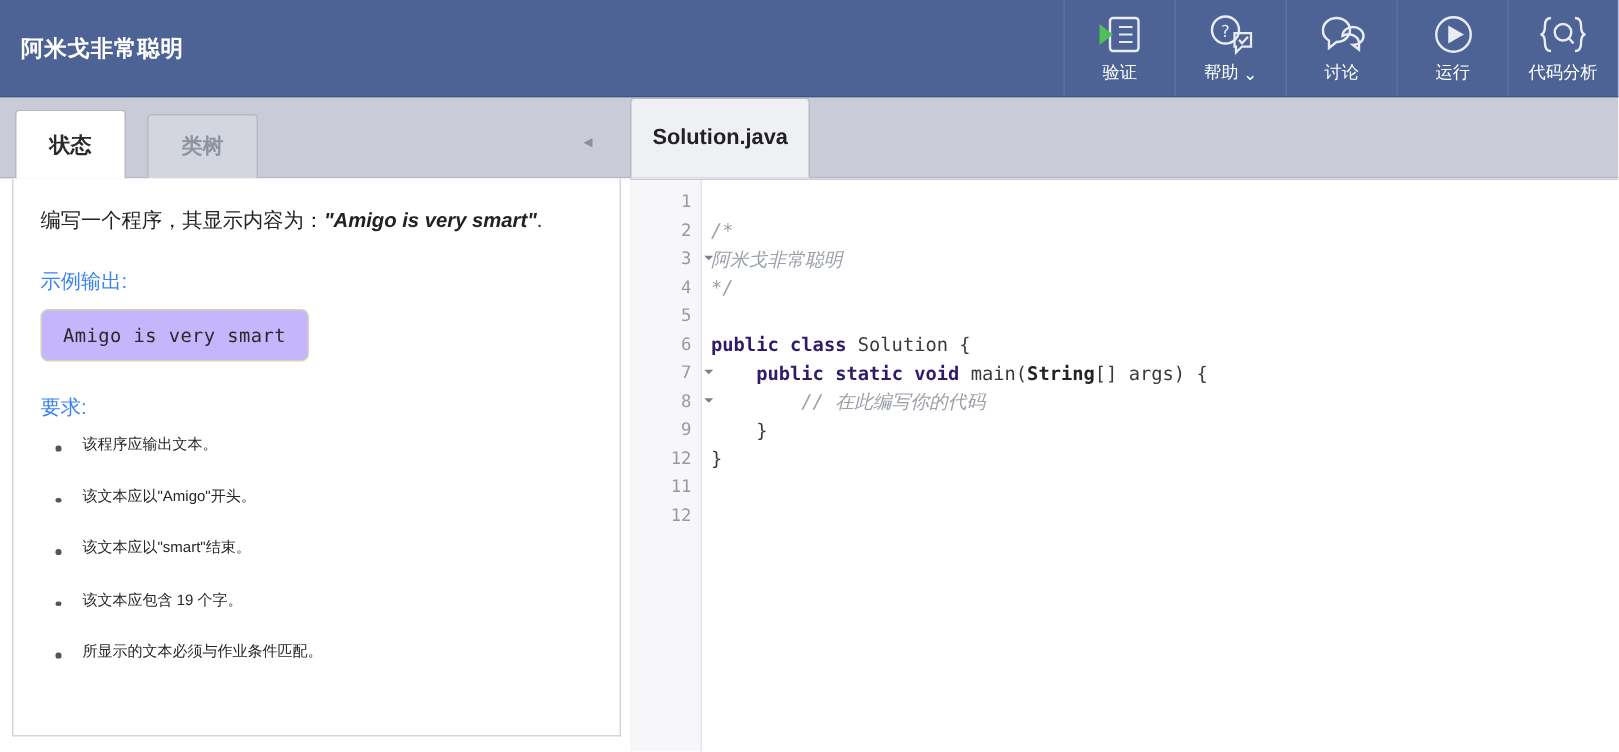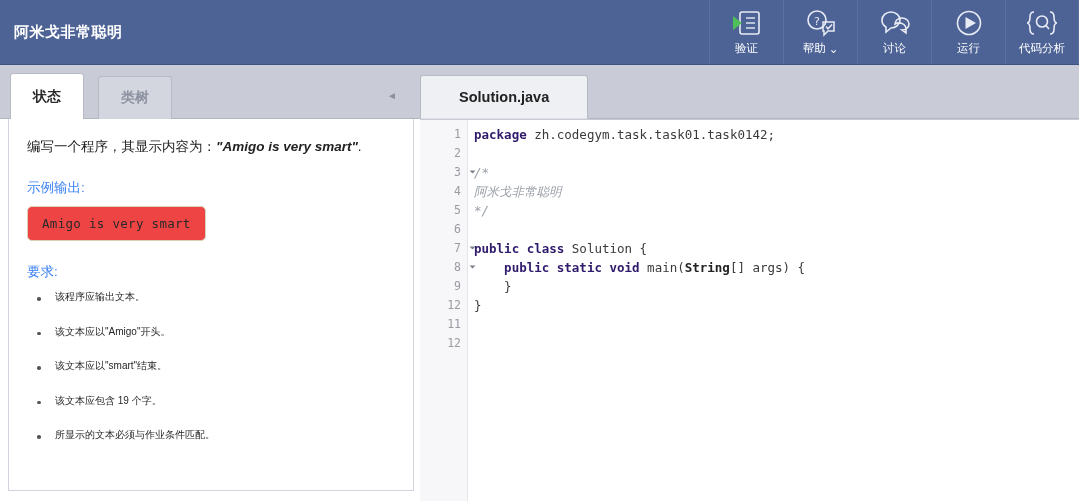--- a/index.html
+++ b/index.html
@@ -98,22 +98,22 @@
     color: #8a8f9c;
     font-size: 10px;
     line-height: 1;
   }
   .editor-tabs {
     position: absolute; left: 420px; top: 0;
     height: 54px;
     display: flex; align-items: flex-end;
   }
   .etab {
-    height: 44px;
-    padding: 0 38px;
+    height: 54px;
+    padding: 0 14px;
     display: flex; align-items: center;
     font-size: 14.5px;
     font-weight: bold;
     color: #222;
     background: #eef0f4;
     border: 1px solid #b7bac5;
     border-bottom: 1px solid #dfe1e8;
     border-radius: 3px 3px 0 0;
     cursor: pointer;
     white-space: nowrap;
@@ -147,21 +147,21 @@
   }
   .section-head {
     font-size: 13.5px;
     font-weight: normal;
     color: #3b82f6;
     margin-top: 22px;
     margin-bottom: 9px;
   }
   .output-box {
     display: inline-block;
-    background: #ef4444;
+    background: #c4b5fd;
     border: 1px solid #d8d2b8;
     border-radius: 5px;
     padding: 9px 14px;
     font-family: "DejaVu Sans Mono", "Liberation Mono", monospace;
     font-size: 12.5px;
     color: #2a2a2a;
     letter-spacing: 0.3px;
   }
   .req-list { list-style: none; margin-top: 6px; }
   .req-list li {
@@ -368,28 +368,28 @@
           <div class="gln">5</div>
           <div class="gln">6</div>
           <div class="gln">7<span class="fold"></span></div>
           <div class="gln">8<span class="fold"></span></div>
           <div class="gln">9</div>
           <div class="gln">12</div>
           <div class="gln">11</div>
           <div class="gln">12</div>
         </div>
       <div class="code" id="codearea">
-          <div class="cl"><span class="kw">package</span><span class="pl"> zh.codegym.task.task01.task0142;</span></div>
           <div class="cl"><span class="pl"></span></div>
           <div class="cl"><span class="cm">/*</span></div>
           <div class="cl"><span class="cm">阿米戈非常聪明</span></div>
           <div class="cl"><span class="cm">*/</span></div>
           <div class="cl"><span class="pl"></span></div>
           <div class="cl"><span class="kw">public class</span><span class="pl"> Solution {</span></div>
           <div class="cl"><span class="pl">    </span><span class="kw">public static void</span><span class="pl"> main(</span><span class="ty">String</span><span class="pl">[] args) {</span></div>
+          <div class="cl"><span class="pl">        </span><span class="cm">// 在此编写你的代码</span></div>
           <div class="cl"><span class="pl">    }</span></div>
           <div class="cl"><span class="pl">}</span></div>
           <div class="cl"><span class="pl"></span></div>
         </div>
     </div>
 
   </div>
 </div>
 
 </body></html>

